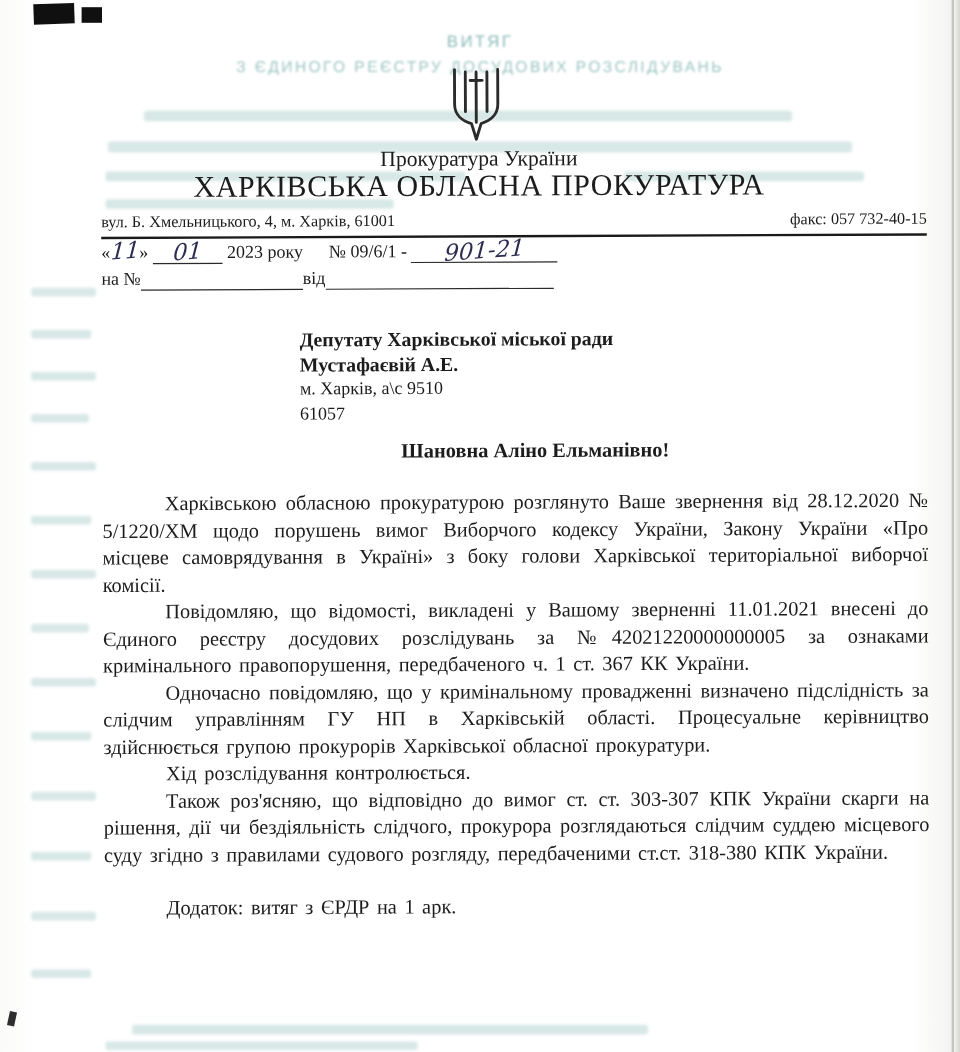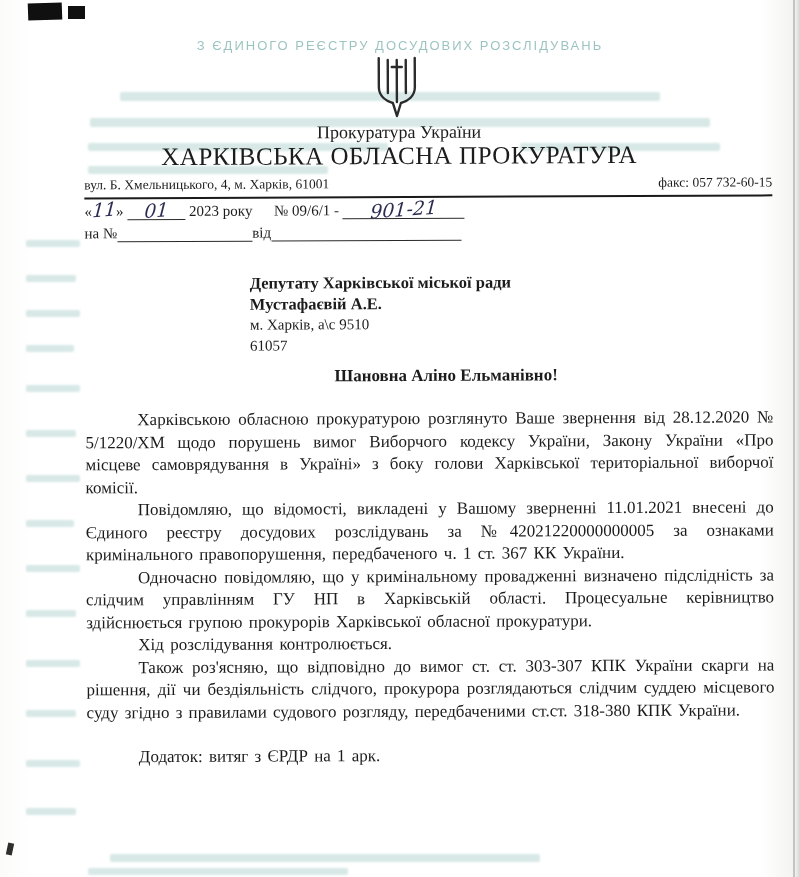--- a/index.html
+++ b/index.html
@@ -56,21 +56,22 @@
     font-size:17px; line-height:22.5px; text-align:justify; word-spacing:2px; }
   .body-block p { margin:0; text-indent:52px; }
   .attachment { margin-top:22px !important; text-align:left; }
 </style>
 </head>
 <body>
 
 <div class="page">
 
   <div class="ghostlayer">
-    <div class="ghost-text" style="top:38px; font-size:13px; opacity:.85;">З ЄДИНОГО РЕЄСТРУ ДОСУДОВИХ РОЗСЛІДУВАНЬ</div>
+    <div class="ghost-text" style="top:26px; font-size:14px;">ВИТЯГ</div>
+    <div class="ghost-text" style="top:48px; font-size:13px; opacity:.85;">З ЄДИНОГО РЕЄСТРУ ДОСУДОВИХ РОЗСЛІДУВАНЬ</div>
 
     <div class="ghost-bar" style="left:120px; top:92px;  width:540px; height:9px;"></div>
     <div class="ghost-bar" style="left:90px;  top:118px; width:620px; height:9px;"></div>
     <div class="ghost-bar" style="left:88px;  top:143px; width:300px; height:8px;"></div>
     <div class="ghost-bar" style="left:520px; top:143px; width:200px; height:8px;"></div>
     <div class="ghost-bar" style="left:88px;  top:166px; width:240px; height:8px;"></div>
 
     <div class="ghost-bar" style="left:26px; top:240px; width:54px; height:7px;"></div>
     <div class="ghost-bar" style="left:26px; top:275px; width:50px; height:7px;"></div>
     <div class="ghost-bar" style="left:26px; top:310px; width:54px; height:7px;"></div>
@@ -98,21 +99,21 @@
         <path d="M21 6 V39"></path>
         <path d="M39 6 V39"></path>
         <path d="M25 13 H35"></path>
       </g>
     </svg>
 
     <div class="org-name">Прокуратура України</div>
     <div class="org-title">ХАРКІВСЬКА ОБЛАСНА ПРОКУРАТУРА</div>
 
     <div class="addr-row">
-      <span class="fax">факс: 057 732-60-15</span>
+      <span class="fax">факс: 057 732-40-15</span>
       <span>вул. Б. Хмельницького, 4, м. Харків, 61001</span>
     </div>
     <div class="head-rule"></div>
 
     <div class="dateline">
       <span>«</span><span class="hand">11</span><span>»</span>
       <span class="slot slot-month"><span class="hand">01</span></span>
       <span>2023 року</span>
       <span class="gap12"></span>
       <span>№ 09/6/1 -</span>

